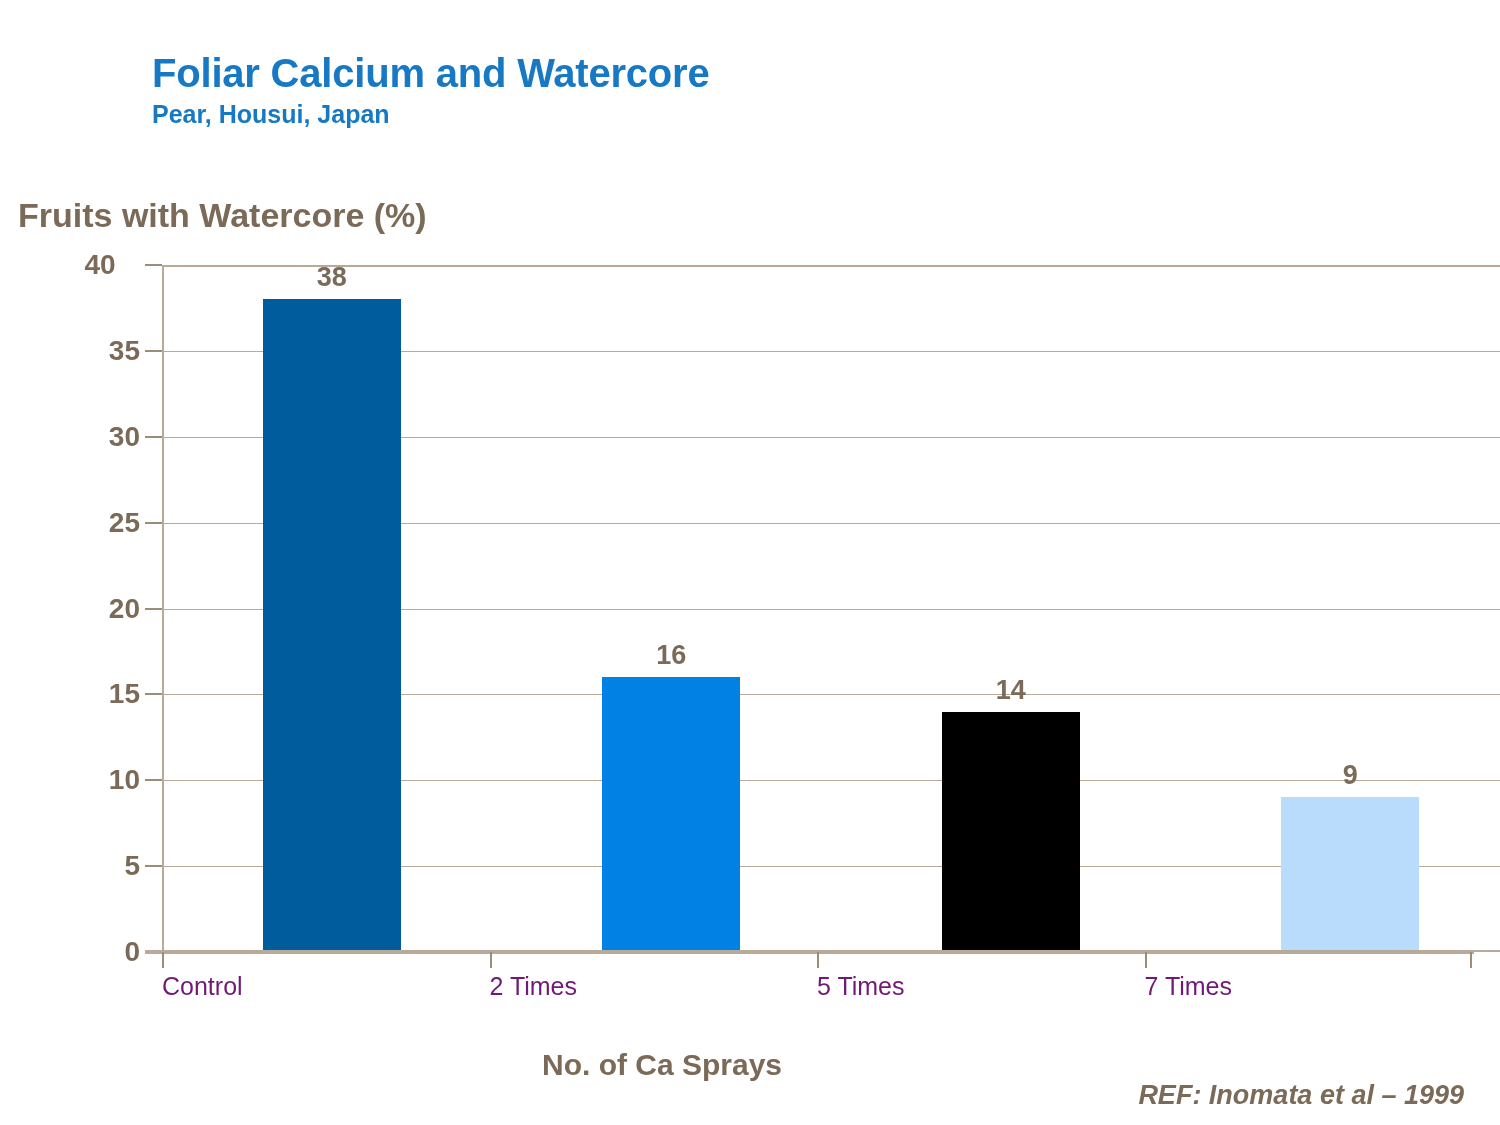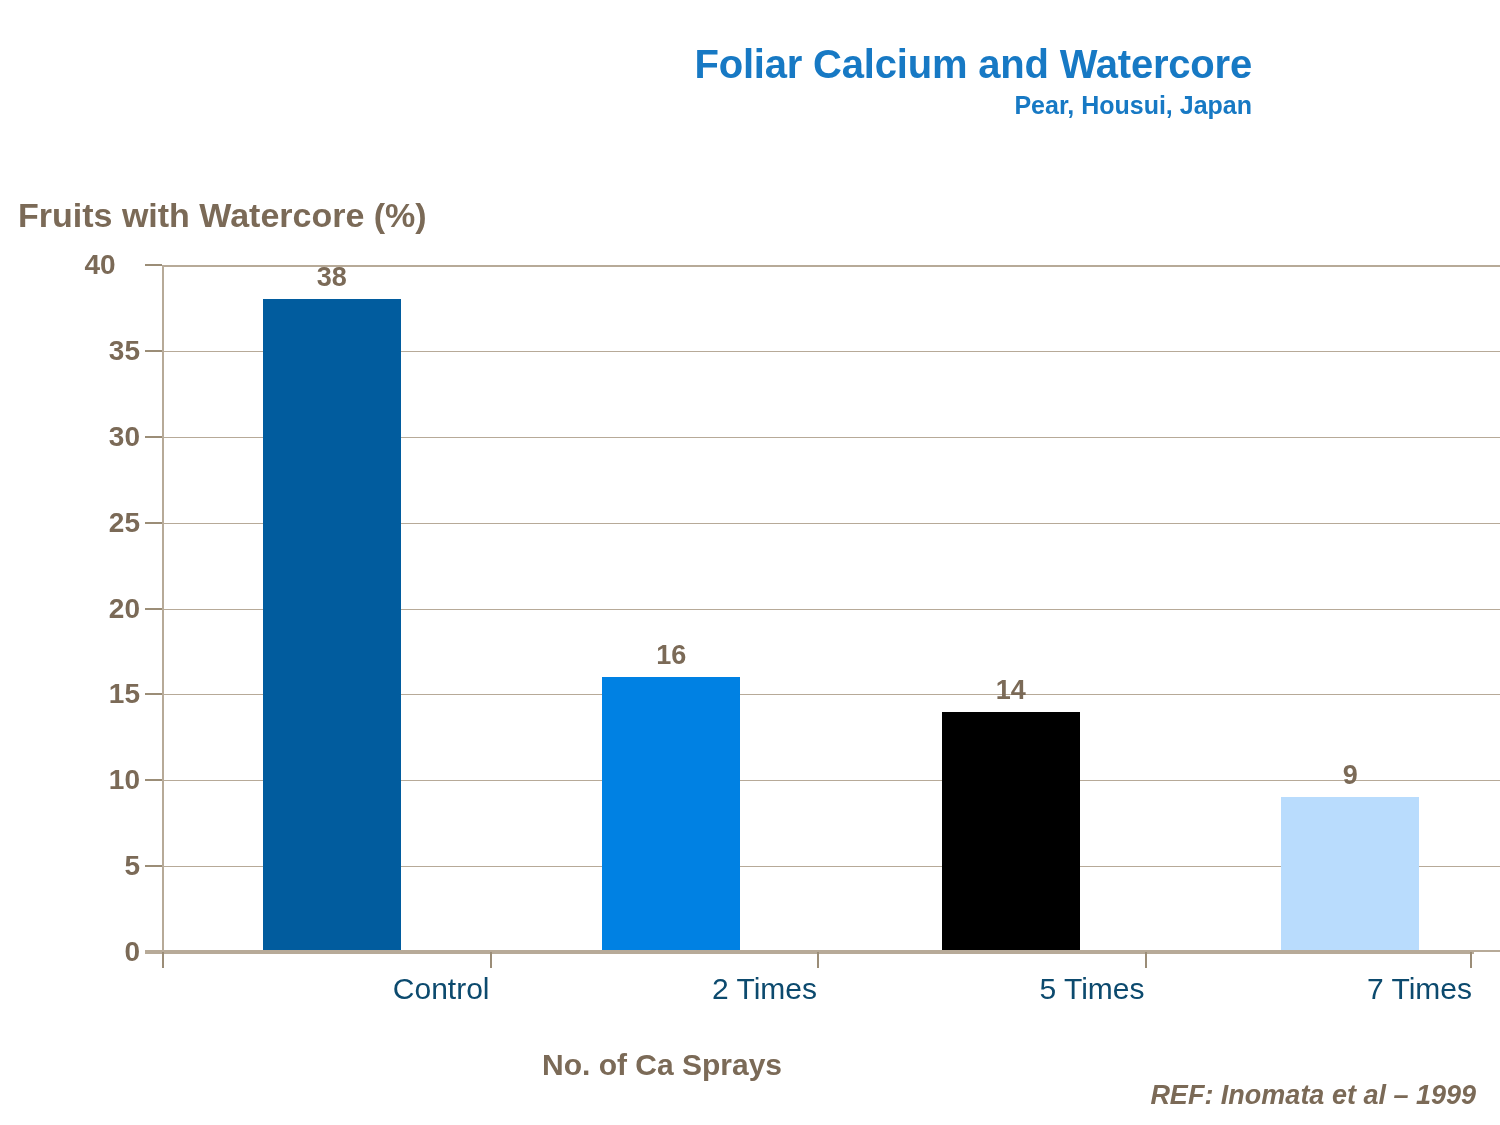--- a/index.html
+++ b/index.html
@@ -12,23 +12,22 @@
     background: #ffffff;
     font-family: "Liberation Sans", sans-serif;
     overflow: hidden;
     position: relative;
   }
 
   
   #title-block {
     position: absolute;
     left: 152px;
-    top: 43px;
+    top: 52px;
     width: 1100px;
-    text-align: right;
   }
   #chart-title {
     font-size: 40px;
     font-weight: bold;
     color: #1779c4;
     line-height: 1.08;
     letter-spacing: -0.2px;
     white-space: nowrap;
   }
   #chart-subtitle {
@@ -169,42 +168,42 @@
   }
   #x-cat-labels {
     position: absolute;
     left: 162px;
     top: 972px;
     width: 1310px;
     display: flex;
   }
   .x-cat-label {
     flex: 1 1 0;
-    text-align: right;
-    font-size: 30px;
+    text-align: left;
+    font-size: 25px;
     font-weight: normal;
-    color: #0c4a6e;
+    color: #701a75;
     white-space: nowrap;
   }
   #x-axis-title {
     position: absolute;
     left: 162px;
     top: 1048px;
     width: 1000px;
     text-align: center;
     font-size: 30px;
     font-weight: bold;
     color: #7b6a57;
     white-space: nowrap;
   }
 
   
   #reference-note {
     position: absolute;
-    right: 24px;
+    right: 36px;
     bottom: 14px;
     font-size: 27px;
     font-weight: bold;
     font-style: italic;
     color: #7b6a57;
     white-space: nowrap;
   }
 </style>
 </head>
 <body>

